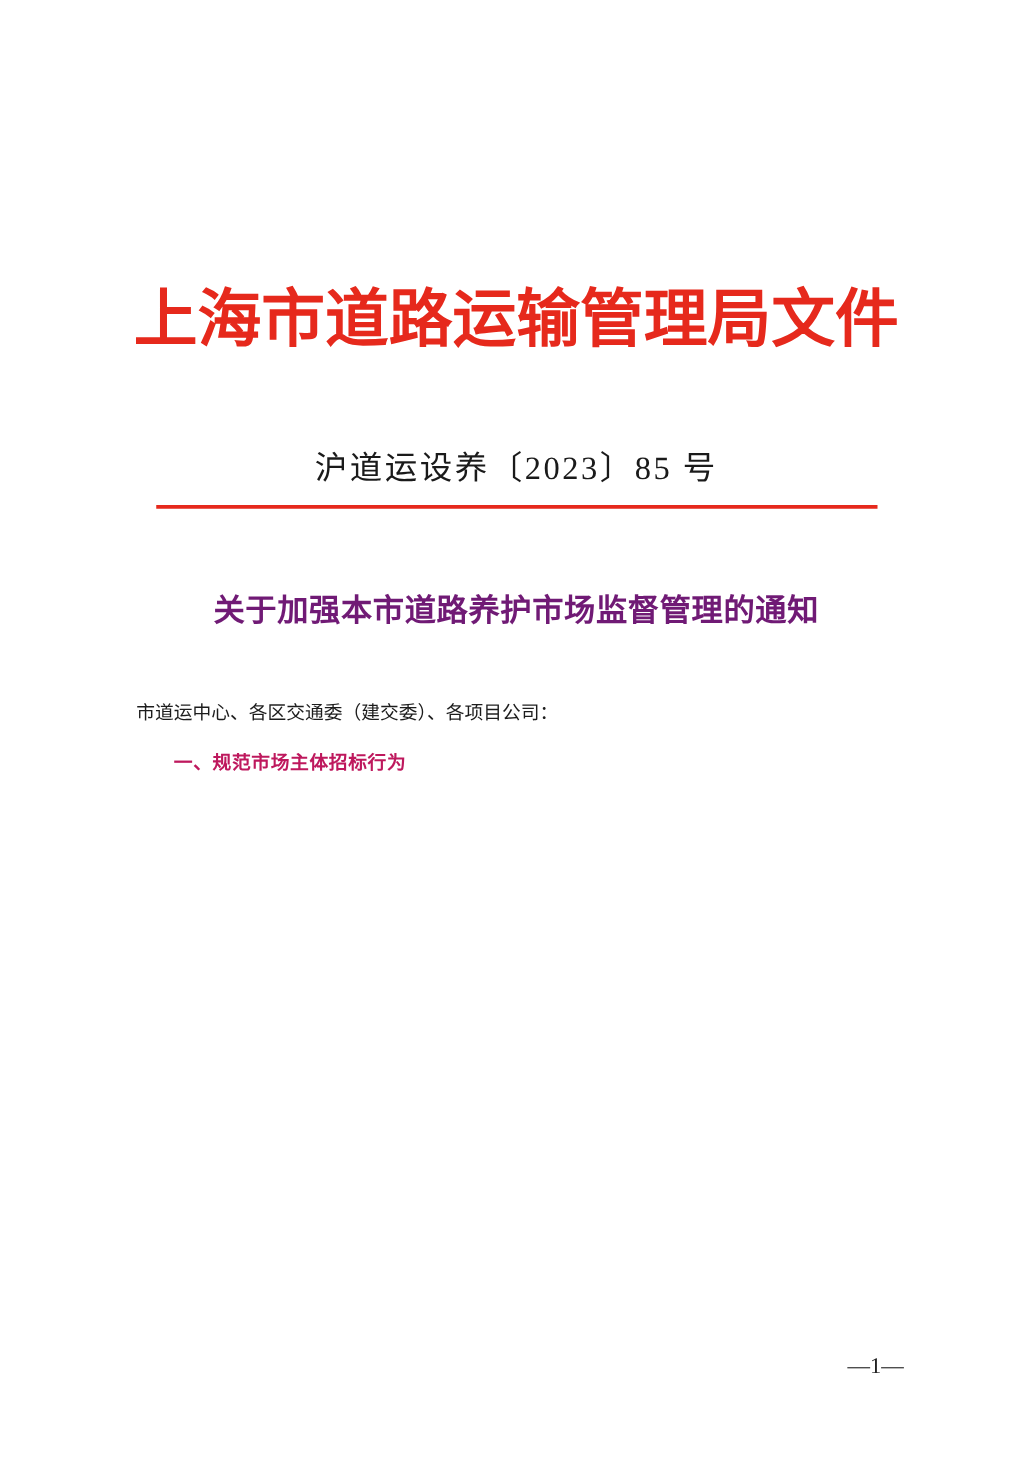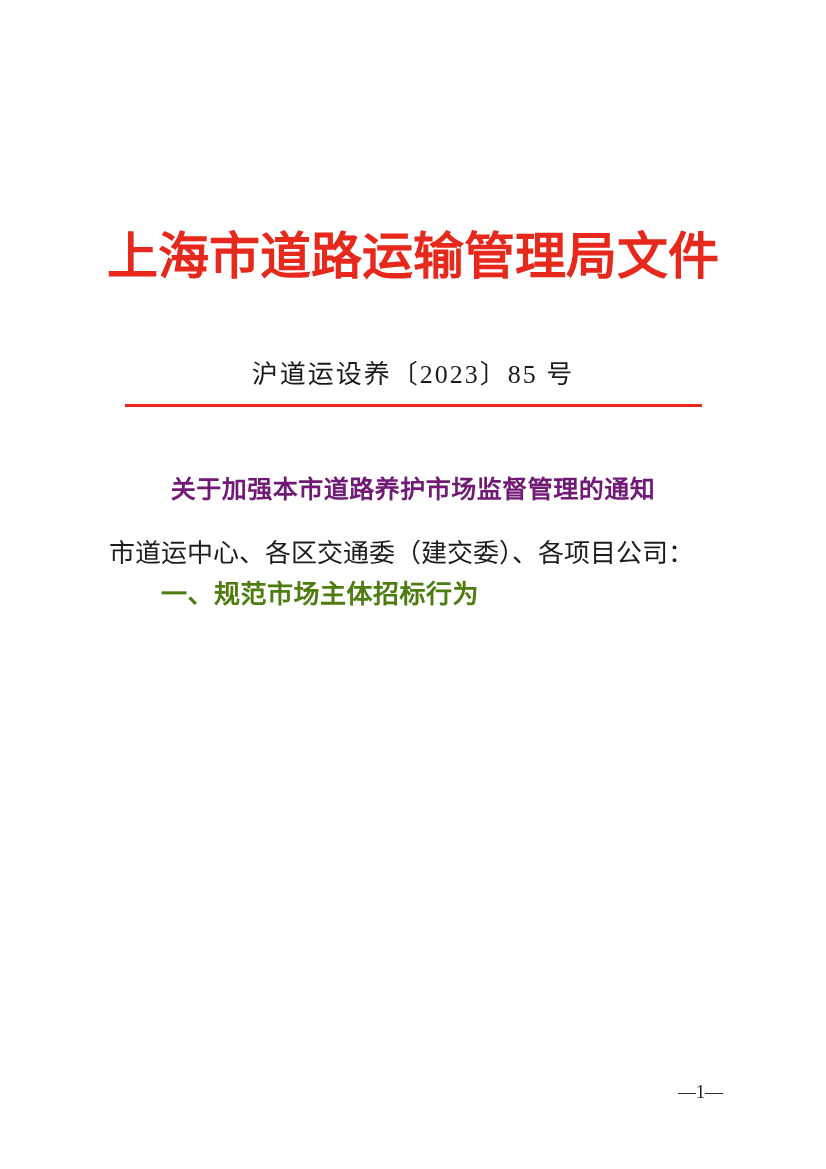--- a/index.html
+++ b/index.html
@@ -53,40 +53,40 @@
     width: 826px;
     text-align: center;
     font-size: 25px;
     font-weight: bold;
     letter-spacing: 0.5px;
     line-height: 1.3;
     color: #701a75;
   }
   .doc-body {
     position: absolute;
-    top: 534px;
+    top: 551px;
     left: 109px;
     width: 610px;
-    font-size: 26px;
+    font-size: 15px;
     line-height: 40px;
     text-align: justify;
     text-justify: inter-ideograph;
     color: #1c1c1c;
   }
   .doc-body p {
     margin: 0;
     padding: 0;
   }
   .indent {
     text-indent: 2em;
   }
   .section-heading {
     font-family: "Liberation Sans", "DejaVu Sans", sans-serif;
     font-weight: bold;
-    color: #4d7c0f;
+    color: #be185d;
     letter-spacing: 0.5px;
   }
   .page-number {
     position: absolute;
     top: 1082px;
     right: 103px;
     font-size: 18px;
     letter-spacing: 0px;
     color: #222;
   }

